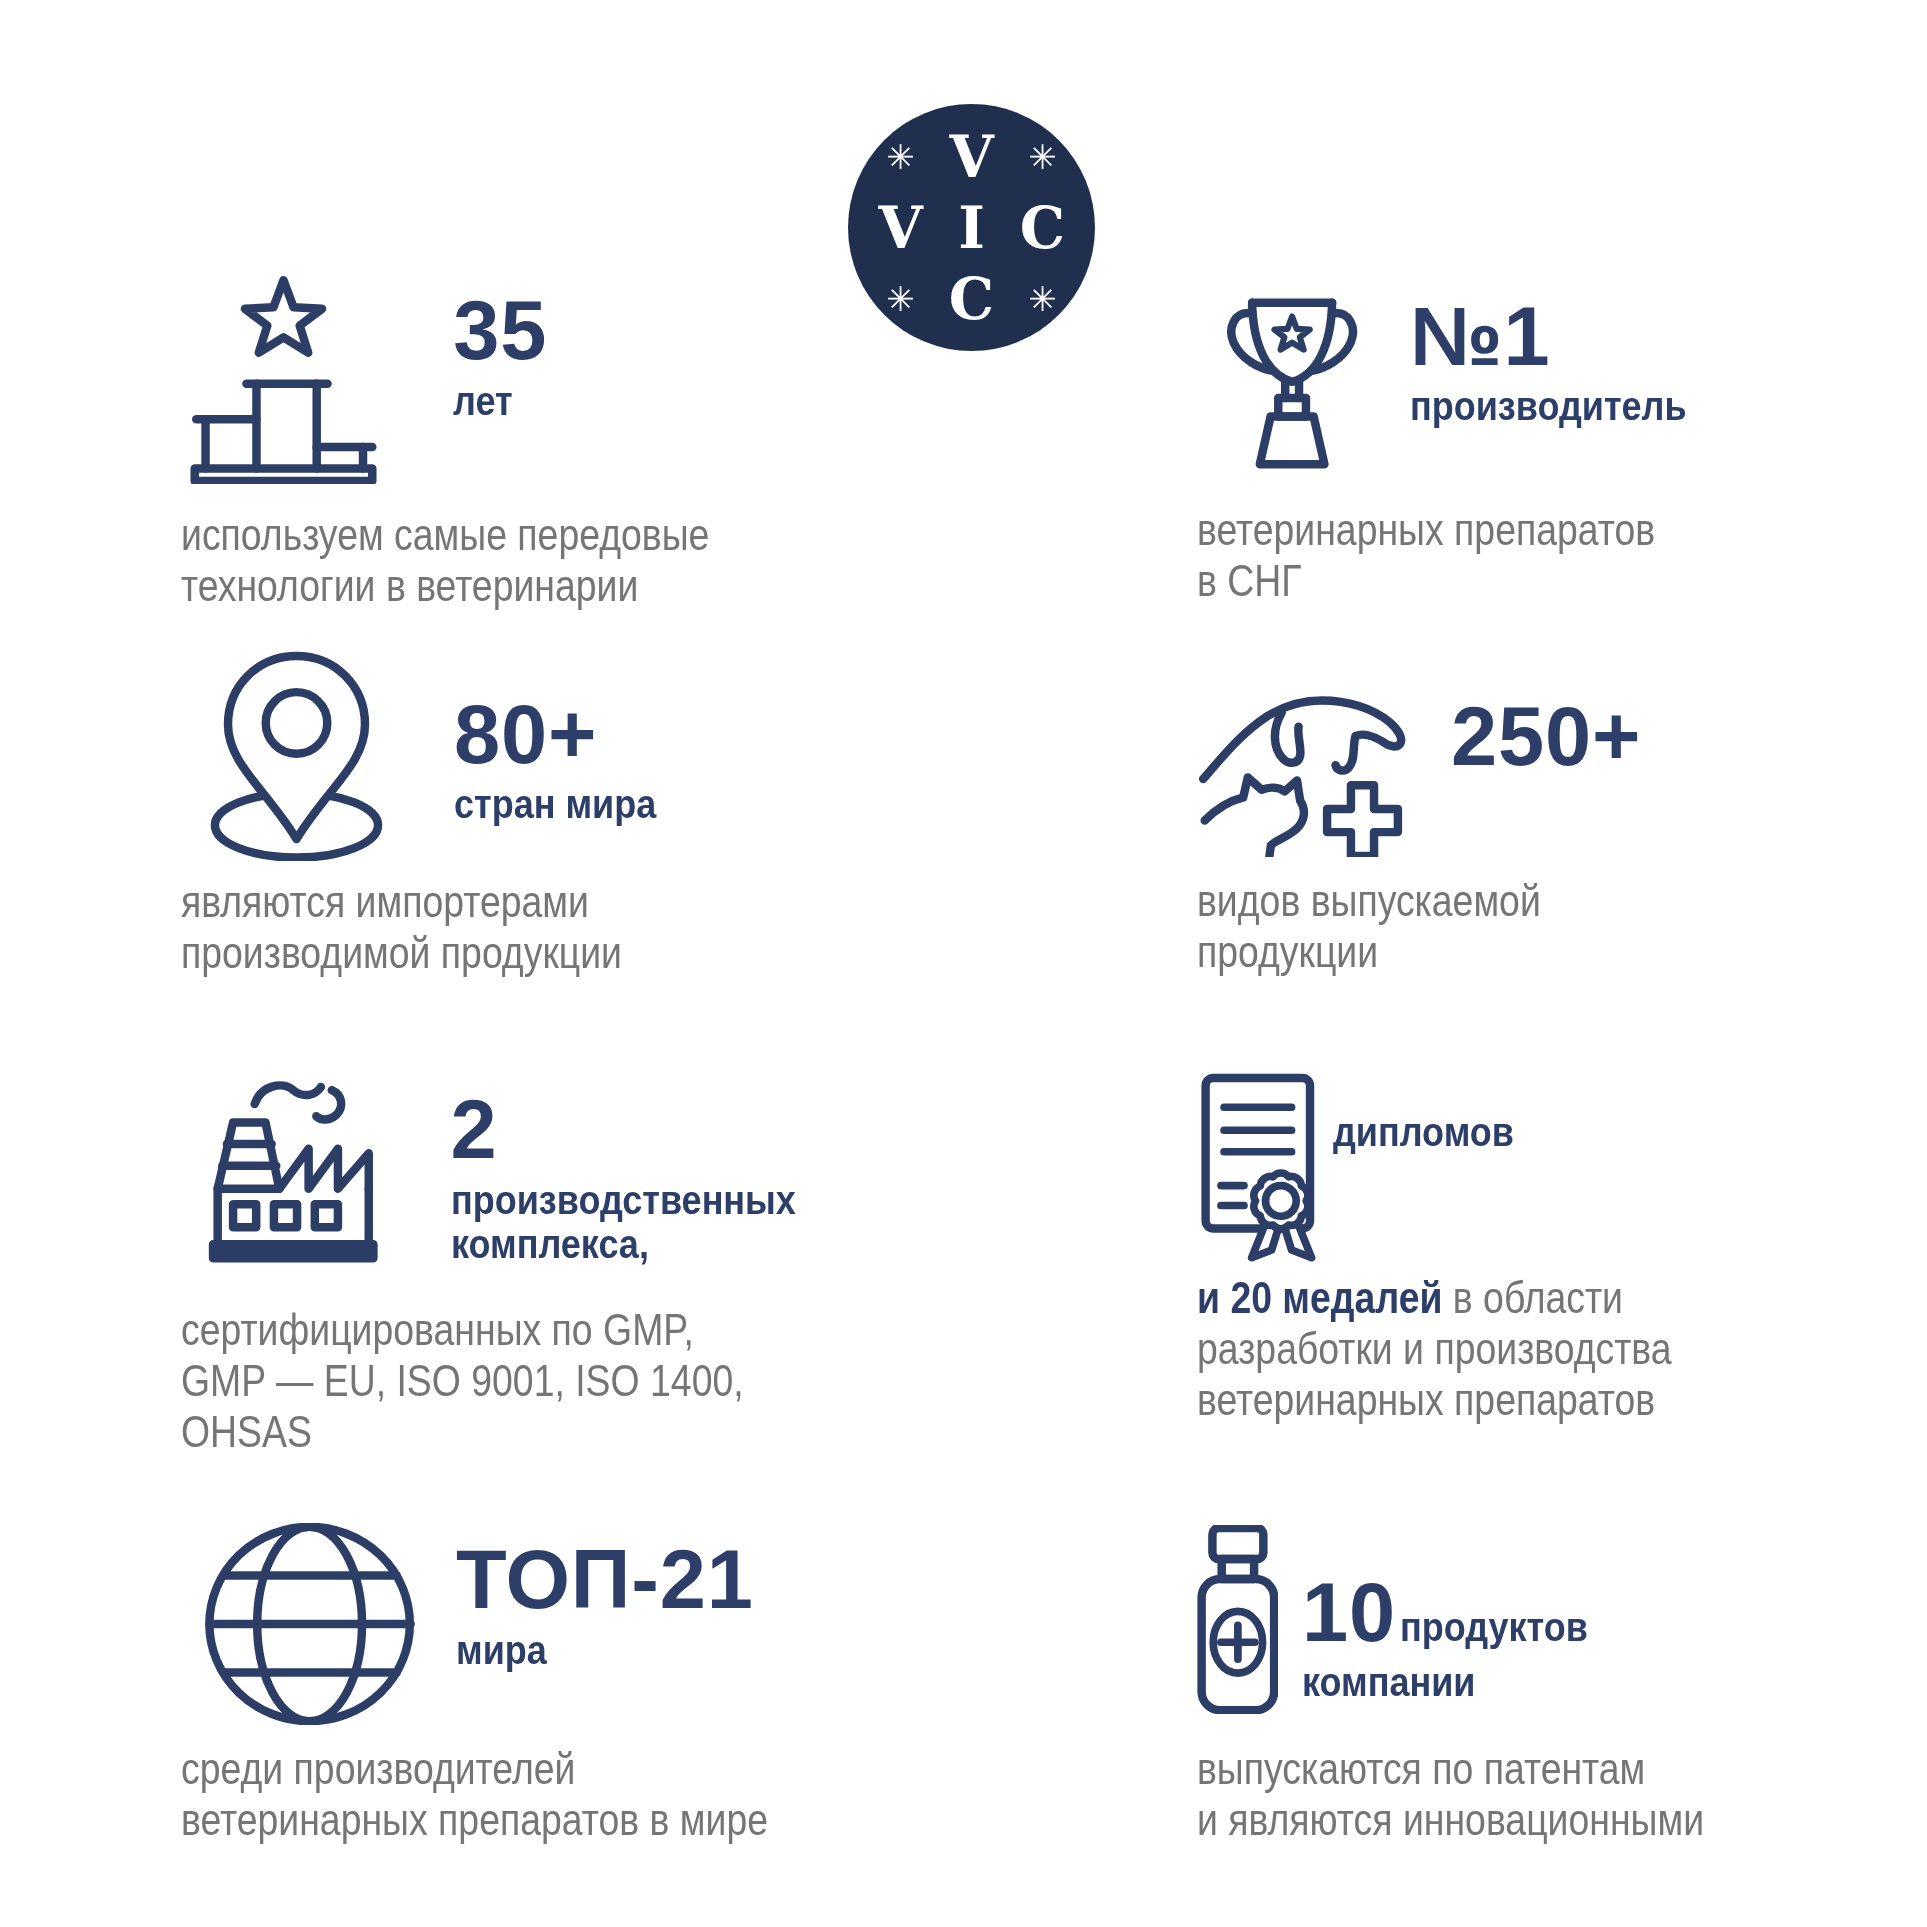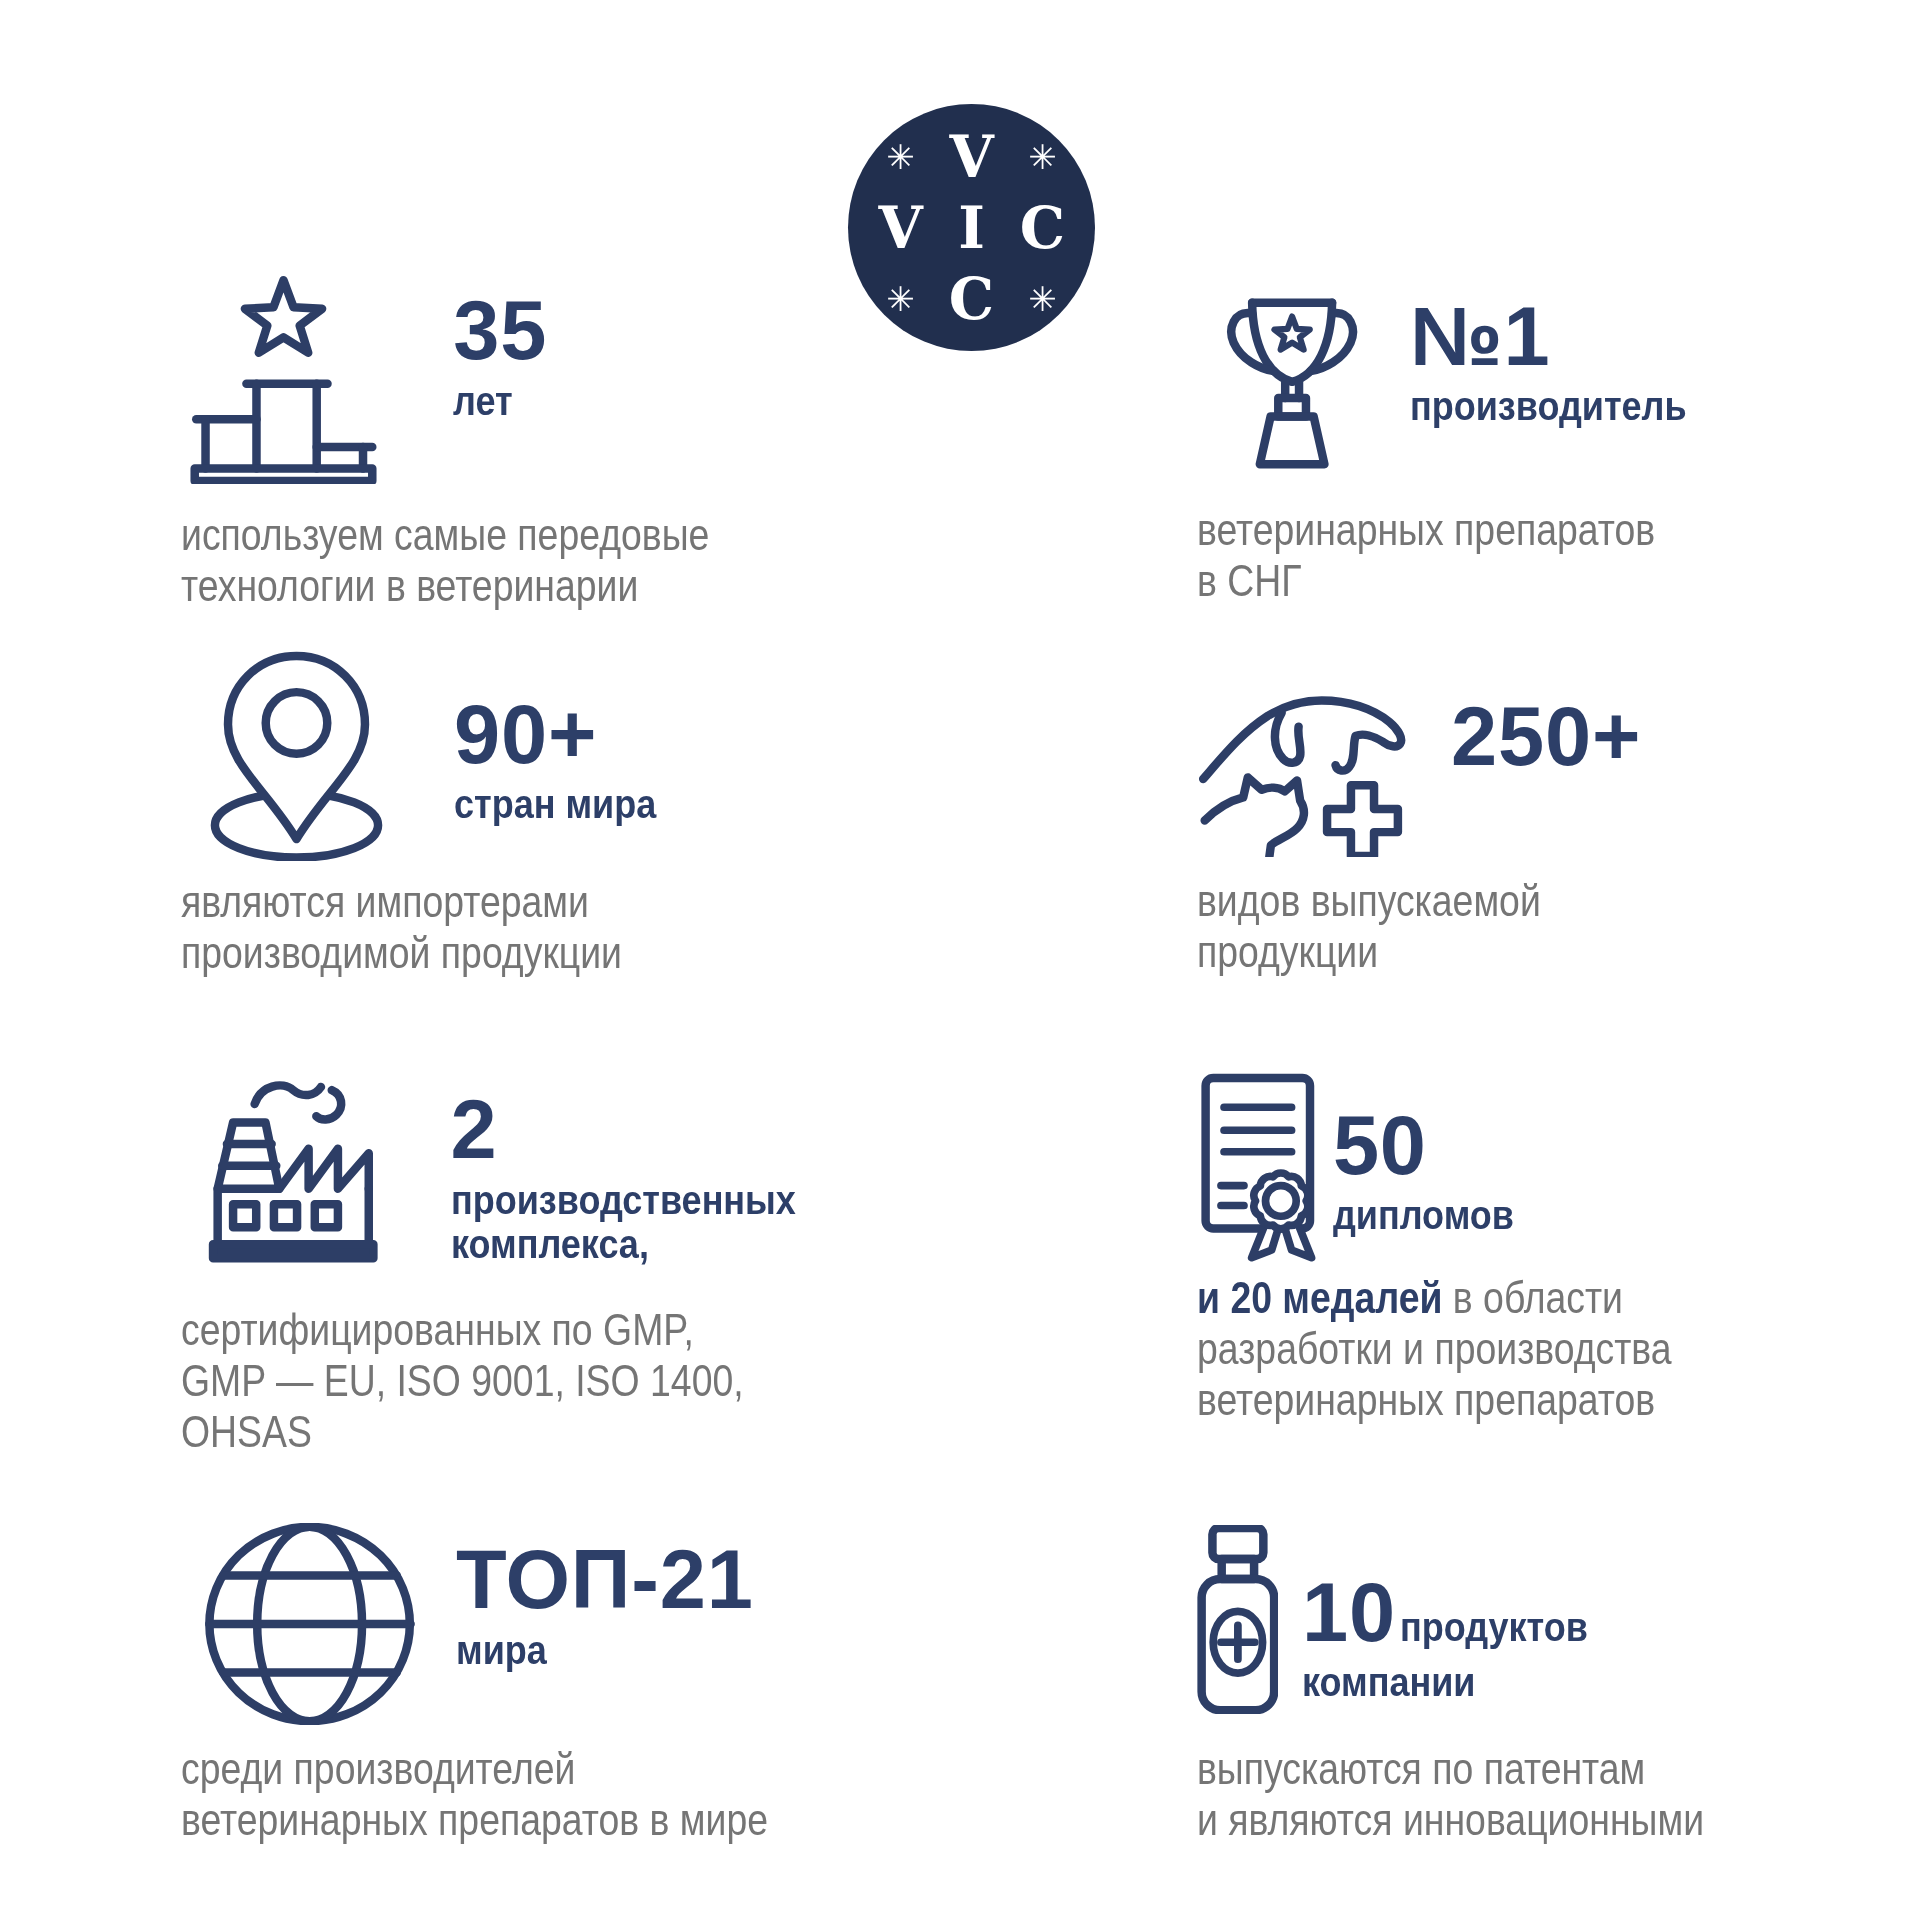--- a/index.html
+++ b/index.html
@@ -93,21 +93,21 @@
   </div>
 
   <div class="block" style="left:181px;top:651px;width:886px;">
     <div class="row">
       <svg class="icon" width="177" height="210" viewBox="0 0 230 272" fill="none" stroke="#2d3e66" stroke-width="11" stroke-linecap="round" stroke-linejoin="round" style="margin-left:27px;">
         <ellipse cx="115" cy="226" rx="106" ry="42"></ellipse>
         <path d="M115,6 C65,6 26,45 26,95 C26,146 76,180 115,244 C154,180 204,146 204,95 C204,45 165,6 115,6 Z" fill="#ffffff"></path>
         <circle cx="115" cy="93" r="40"></circle>
       </svg>
       <div class="headstack" style="margin-left:69px;padding-top:42px;">
-        <div class="num">90+</div>
+        <div class="num">80+</div>
         <div class="sublabel">стран мира</div>
       </div>
     </div>
     <p class="desc" style="margin-top:15.4px;">являются импортерами
 производимой продукции</p>
   </div>
 
   <div class="block" style="left:1197px;top:691px;width:724px;">
     <div class="row">
       <svg class="icon" width="254" height="166" viewBox="0 0 330 215" fill="none" stroke="#2d3e66" stroke-width="11" stroke-linecap="round" stroke-linejoin="round">
@@ -155,21 +155,20 @@
       <svg class="icon" width="119" height="189" viewBox="0 0 155 245" fill="none" stroke="#2d3e66" stroke-width="11" stroke-linecap="round" stroke-linejoin="round" style="margin-left:3.9px;">
         <rect x="6" y="6" width="136" height="196" rx="10"></rect>
         <path d="M30,44 H118 M30,74 H118 M30,102 H118" stroke-width="10"></path>
         <path d="M26,146 H56 M26,172 H56" stroke-width="10"></path>
         <path d="M86,190 L66,240 L92,230 L100,204" fill="#ffffff" stroke-width="10"></path>
         <path d="M124,190 L144,240 L118,230 L110,204" fill="#ffffff" stroke-width="10"></path>
         <path d="M137,166 A13 13 0 0 1 130.7,185.4 A13 13 0 0 1 114.2,197.4 A13 13 0 0 1 93.8,197.4 A13 13 0 0 1 77.3,185.4 A13 13 0 0 1 71,166 A13 13 0 0 1 77.3,146.6 A13 13 0 0 1 93.8,134.6 A13 13 0 0 1 114.2,134.6 A13 13 0 0 1 130.7,146.6 A13 13 0 0 1 137,166 Z" fill="#ffffff" stroke-width="10"></path>
         <circle cx="104" cy="166" r="20" stroke-width="10"></circle>
       </svg>
       <div class="headstack" style="margin-left:13px;padding-top:31px;">
-        <div class="num">50</div>
         <div class="sublabel">дипломов</div>
       </div>
     </div>
     <p class="desc" style="margin-top:10px;"><span class="hl">и 20 медалей</span><span> в области
 разработки и производства
 ветеринарных препаратов</span></p>
   </div>
 
   <div class="block" style="left:181px;top:1523px;width:886px;">
     <div class="row">

